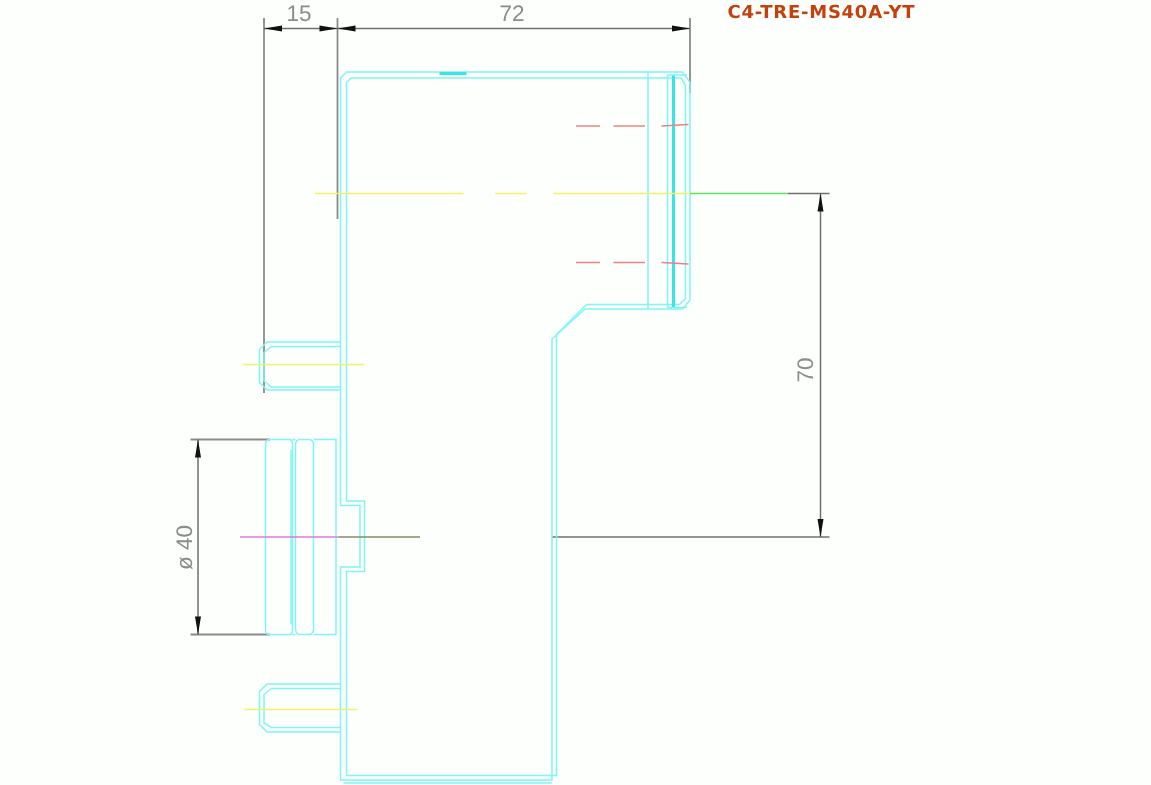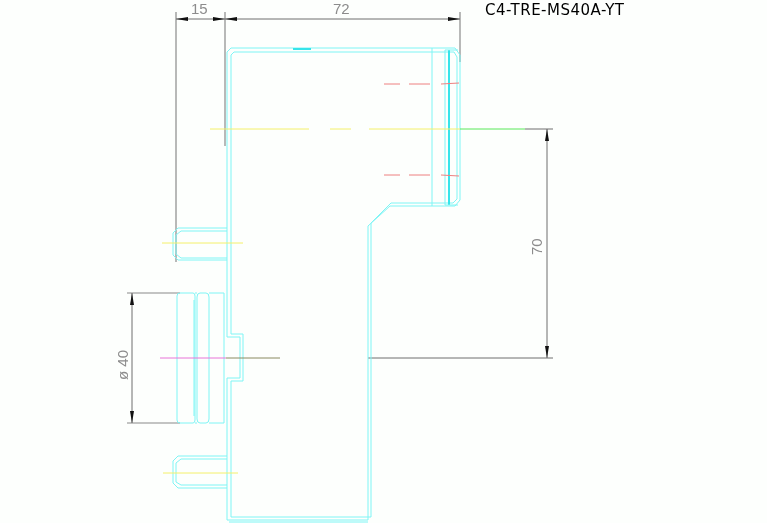--- a/index.html
+++ b/index.html
@@ -9,21 +9,21 @@
     .cyb { stroke: #36e4ea; stroke-width: 2; fill: none; }
     .dim { stroke: #6f6f6f; stroke-width: 1; fill: none; }
     .ext { stroke: #8a8a8a; stroke-width: 1.2; fill: none; }
     .yl { stroke: #f4f06a; stroke-width: 1; fill: none; }
     .rd { stroke: #ee8080; stroke-width: 1; fill: none; }
     .gn { stroke: #58e858; stroke-width: 1; fill: none; }
     .mg { stroke: #e874d8; stroke-width: 1; fill: none; }
     .olv { stroke: #8a8a60; stroke-width: 1; fill: none; }
     .arrow { fill: #111; }
     .dimtext { font-family: "Liberation Sans", sans-serif; font-size: 15px; fill: #8c8c8c; }
-    .title { position: absolute; left: 485px; top: 1px; font-family: "DejaVu Sans", sans-serif; font-size: 15px; color: #000000; letter-spacing: 0.5px; }
+    .title { position: absolute; left: 485px; top: 1px; font-family: "DejaVu Sans", sans-serif; font-size: 12px; color: #c2410c; letter-spacing: 0.5px; font-weight: bold; }
   </style>
 </head>
 <body>
 
 <div class="title">C4-TRE-MS40A-YT</div>
 
 <svg id="drawing" viewBox="0 0 767 523" xmlns="http://www.w3.org/2000/svg">
 
   <g>
     <line class="ext" x1="176" y1="12" x2="176" y2="262"></line>

